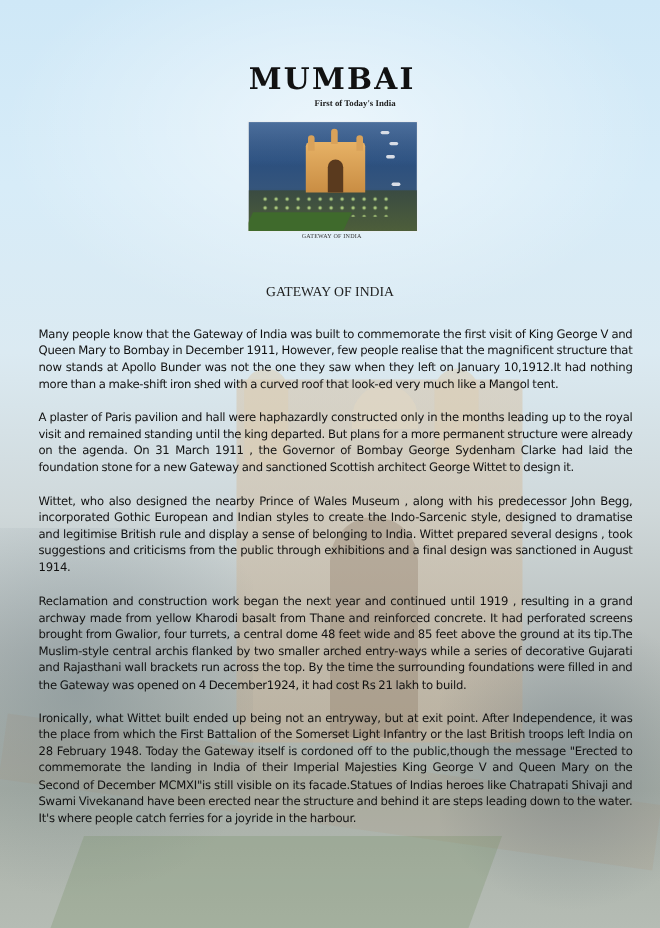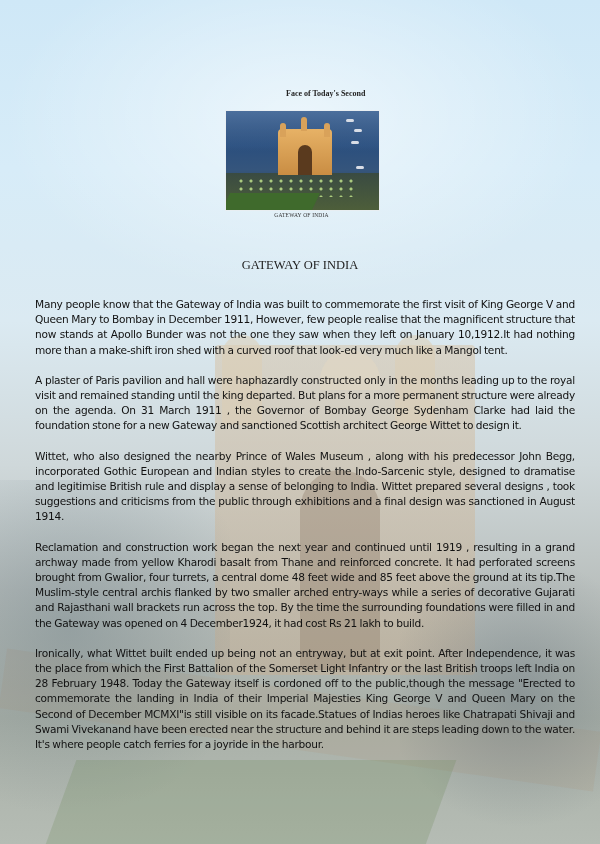--- a/index.html
+++ b/index.html
@@ -107,21 +107,24 @@
     <div class="gate"></div>
     <div class="gate-tower-l"></div>
     <div class="gate-tower-r"></div>
     <div class="gate-dome"></div>
     <div class="gate-arch"></div>
     <div class="crowd-left"></div>
     <div class="crowd-right"></div>
     <div class="lawn"></div>
   </div>
 
-  <div class="subtitle">Face of Today's Second</div>
+  <div class="masthead">
+    <h1 class="title">MUMBAI</h1>
+  </div>
+  <div class="subtitle">First of Today's India</div>
 
   <div class="hero" title="Aerial photo of the Gateway of India at dusk with boats and crowds">
     <div class="water-light"></div>
     <div class="boat" style="left:120px;top:8px;"></div>
     <div class="boat" style="left:128px;top:18px;"></div>
     <div class="boat" style="left:125px;top:30px;"></div>
     <div class="boat" style="left:130px;top:55px;"></div>
     <div class="boat" style="left:138px;top:65px;"></div>
     <div class="plaza"></div>
     <div class="lights"></div>

